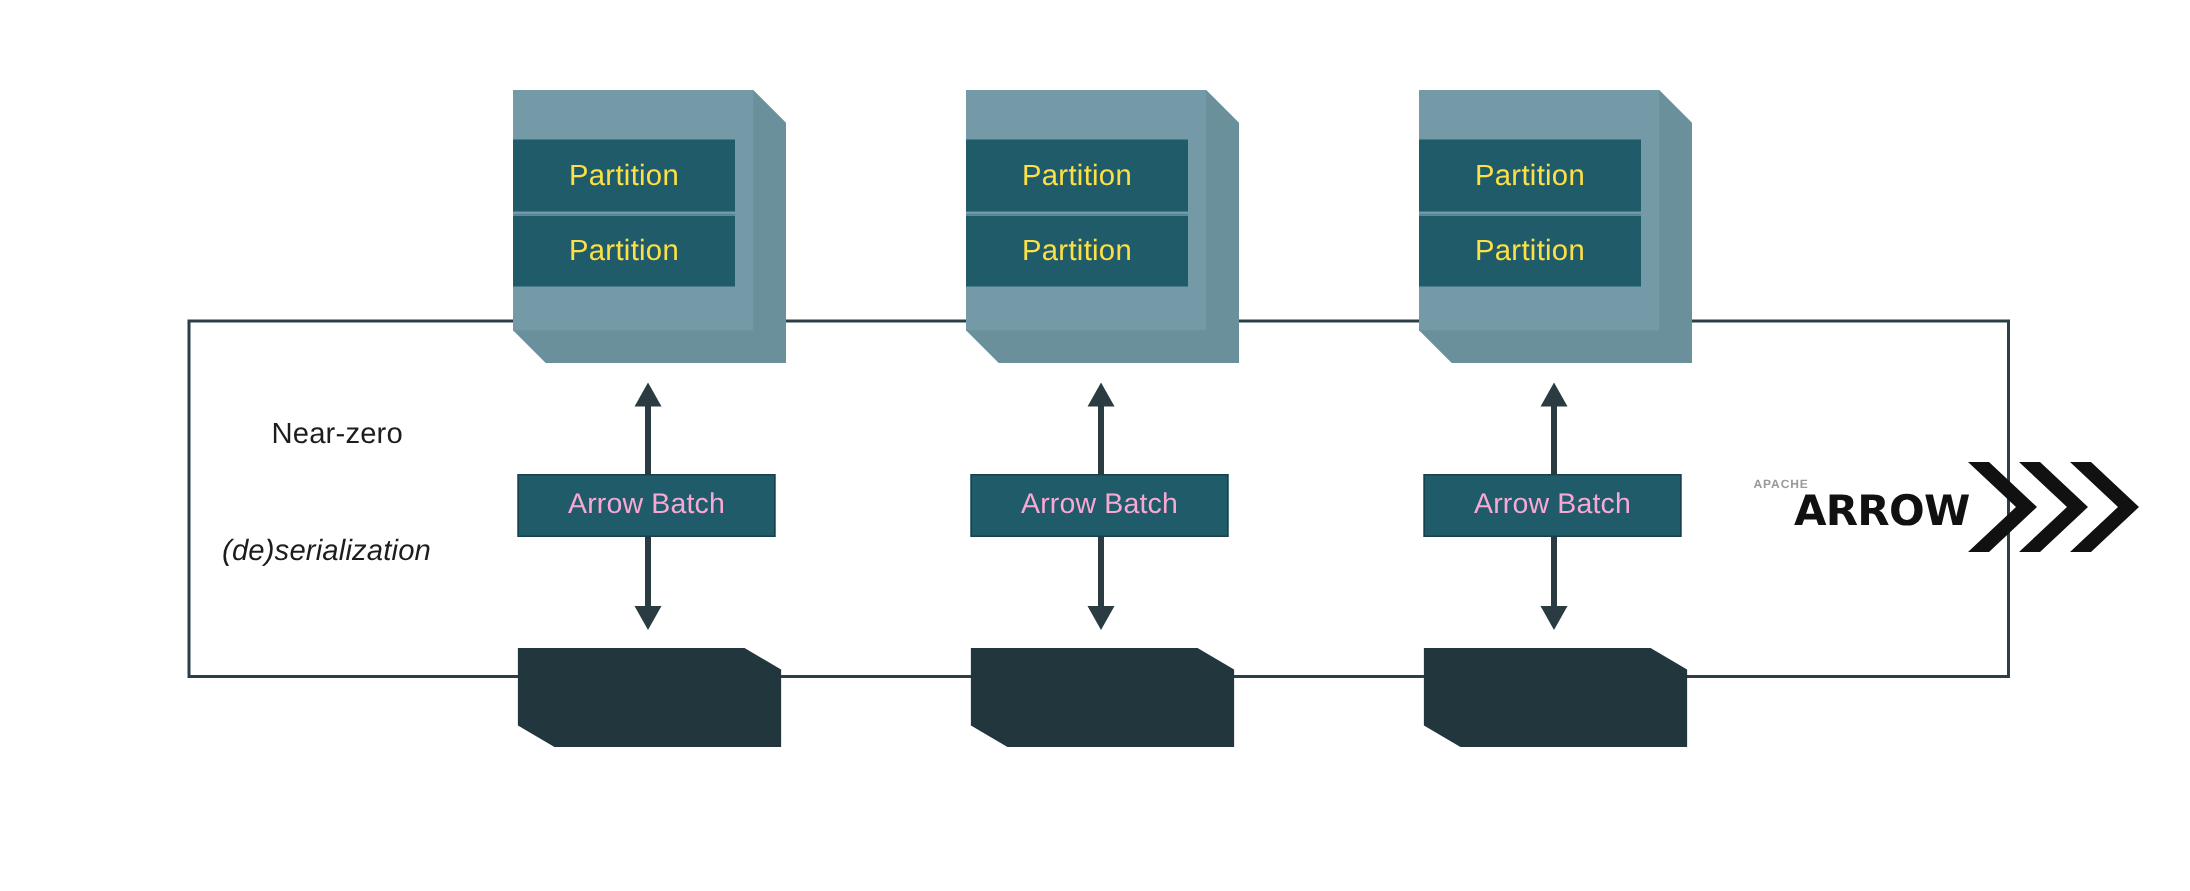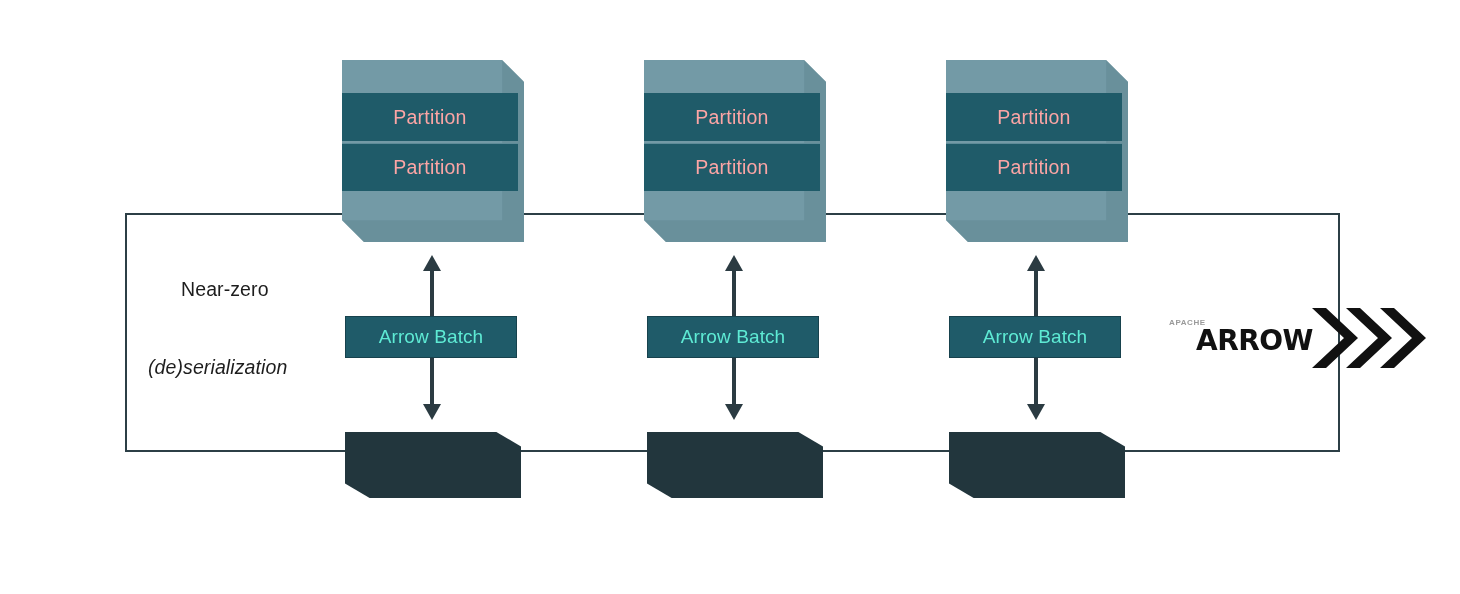--- a/index.html
+++ b/index.html
@@ -70,42 +70,42 @@
   .stack-shade {
     position: absolute;
     inset: 0;
     -webkit-clip-path: polygon(88% 0, 100% 12%, 100% 100%, 12% 100%, 0 88%, 88% 88%);
     clip-path: polygon(88% 0, 100% 12%, 100% 100%, 12% 100%, 0 88%, 88% 88%);
     background: rgba(40, 75, 88, 0.13);
   }
   .partition-bar {
     position: absolute;
     left: 0px;
-    width: 176px;
+    width: 148px;
     height: 48px;
     background: #1f5b69;
-    color: #fca5a5;
+    color: #fde047;
     font-size: 19.5px;
     display: flex;
     align-items: center;
     justify-content: center;
     letter-spacing: 0.2px;
     box-sizing: border-box;
   }
   .partition-bar.p1 { top: 33px; }
   .partition-bar.p2 { top: 83px; border-top: 1px solid #5f8c99; }
 
   
   .arrow-batch {
     position: absolute;
     width: 172px;
     height: 42px;
     background: #1f5b69;
     border: 1px solid #17424d;
-    color: #5eead4;
+    color: #f9a8d4;
     font-size: 19px;
     display: flex;
     align-items: center;
     justify-content: center;
     box-sizing: border-box;
     z-index: 5;
     letter-spacing: 0.1px;
   }
 
   

